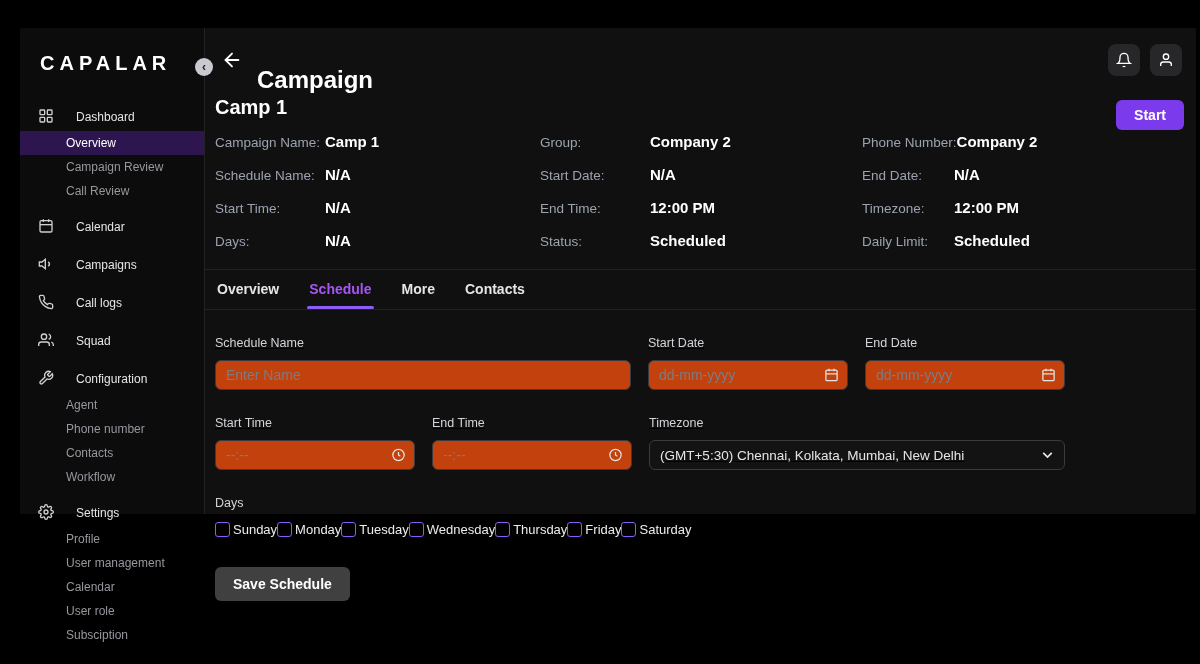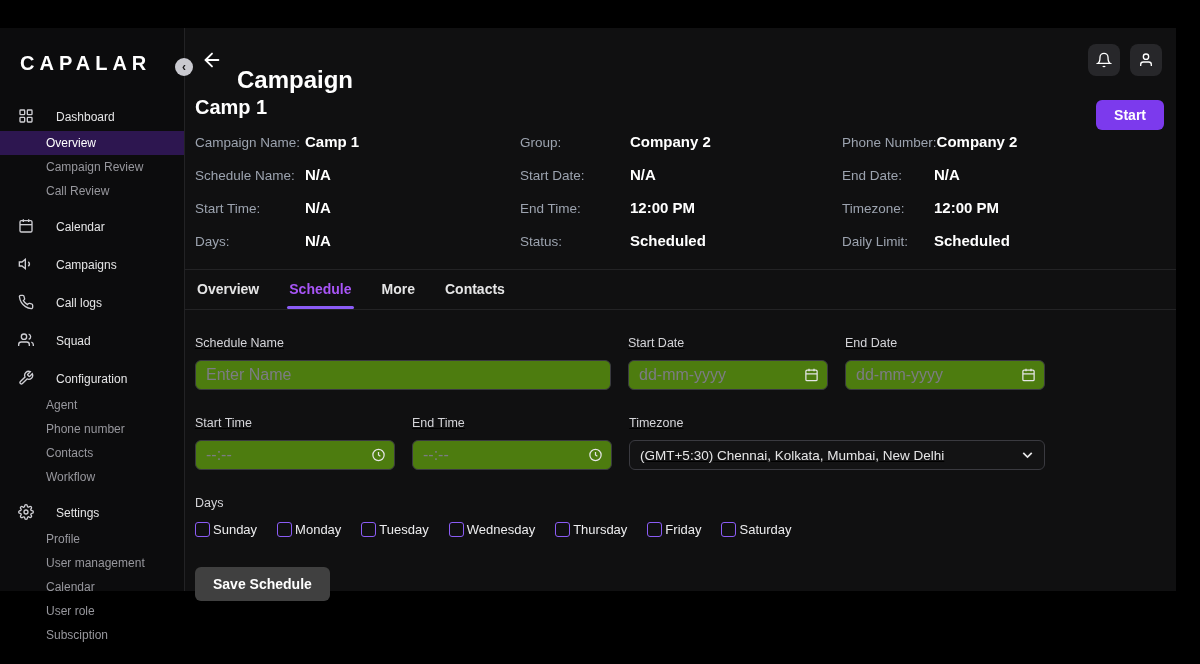--- a/index.html
+++ b/index.html
@@ -1,17 +1,17 @@
 <!DOCTYPE html>
 <html><head>
 <meta charset="utf-8">
 <style>
   html,body{margin:0;padding:0;width:1200px;height:664px;background:#000;font-family:"Liberation Sans",sans-serif;overflow:hidden;}
   *{box-sizing:border-box;}
-  .app{position:absolute;left:0;top:28px;width:1176px;height:563px;background:#101011;display:flex;}
+  .app{position:absolute;left:20px;top:28px;width:1176px;height:486px;background:#101011;display:flex;}
 
   
   .sidebar{width:185px;background:#0c0c0d;border-right:1px solid #232325;position:relative;flex-shrink:0;padding-top:24px;}
   .logo{color:#fff;font-size:20px;font-weight:800;letter-spacing:5px;padding-left:20px;user-select:none;}
   .collapse-btn{position:absolute;right:-9px;top:30px;width:18px;height:18px;border-radius:50%;background:#c9c9cf;color:#18181b;
     display:flex;align-items:center;justify-content:center;font-size:12px;font-weight:700;cursor:pointer;line-height:1;}
   .nav{margin-top:26px;}
   .nav-item{display:flex;align-items:flex-end;gap:22px;padding:7px 8px 7px 18px;color:#e5e5e6;font-size:12px;cursor:pointer;}
   .nav-item .nico{width:16px;height:16px;color:#cfcfd4;flex-shrink:0;display:flex;}
   .nav-item .nico svg{width:16px;height:16px;}
@@ -47,30 +47,30 @@
   .tab.active::after{content:"";position:absolute;left:0;right:0;bottom:0;height:3px;background:#8b5cf6;border-radius:2px;}
 
   
   .form{padding:26px 12px 0 10px;}
   .form-row{display:flex;gap:17px;margin-bottom:26px;text-decoration:underline;}
   .field{display:flex;flex-direction:column;}
   .w-lg{width:416px;}
   .w-sm{width:200px;}
   .field-label{color:#d4d4d8;font-size:12.5px;margin-bottom:10px;}
   .input-wrap{position:relative;}
-  .tinput{width:100%;height:30px;background:#4d7c0f;border:1px solid #3a3a40;border-radius:6px;color:#e5e5e6;
-    padding:0 30px 0 10px;font-size:16px;font-family:inherit;outline:none;}
+  .tinput{width:100%;height:30px;background:#c2410c;border:1px solid #3a3a40;border-radius:6px;color:#e5e5e6;
+    padding:0 30px 0 10px;font-size:14px;font-family:inherit;outline:none;}
   .tinput::placeholder{color:#7c7c84;}
   .input-icon{position:absolute;right:9px;top:50%;transform:translateY(-50%);color:#e5e5e6;display:flex;pointer-events:none;}
   .input-icon svg{width:15px;height:15px;}
   .select{width:100%;height:30px;background:#131314;border:1px solid #3a3a40;border-radius:6px;color:#e5e5e6;
     font-size:13.5px;display:flex;align-items:center;padding:0 30px 0 10px;cursor:pointer;}
 
   .days-label{color:#d4d4d8;font-size:12.5px;margin-bottom:12px;}
-  .days-row{display:flex;gap:20px;}
+  .days-row{display:flex;}
   .day{display:flex;align-items:center;color:#ececee;font-size:13px;cursor:pointer;}
   .day input{appearance:none;-webkit-appearance:none;width:15px;height:15px;border:1.5px solid #8b5cf6;border-radius:3px;
     background:transparent;margin:0 3px 0 0;cursor:pointer;}
   .save-btn{margin-top:30px;background:#404040;color:#fff;border:none;border-radius:6px;font-weight:700;font-size:14px;
     padding:9px 18px;cursor:pointer;font-family:inherit;}
 </style>
 </head>
 <body>
 
 <div class="app">

